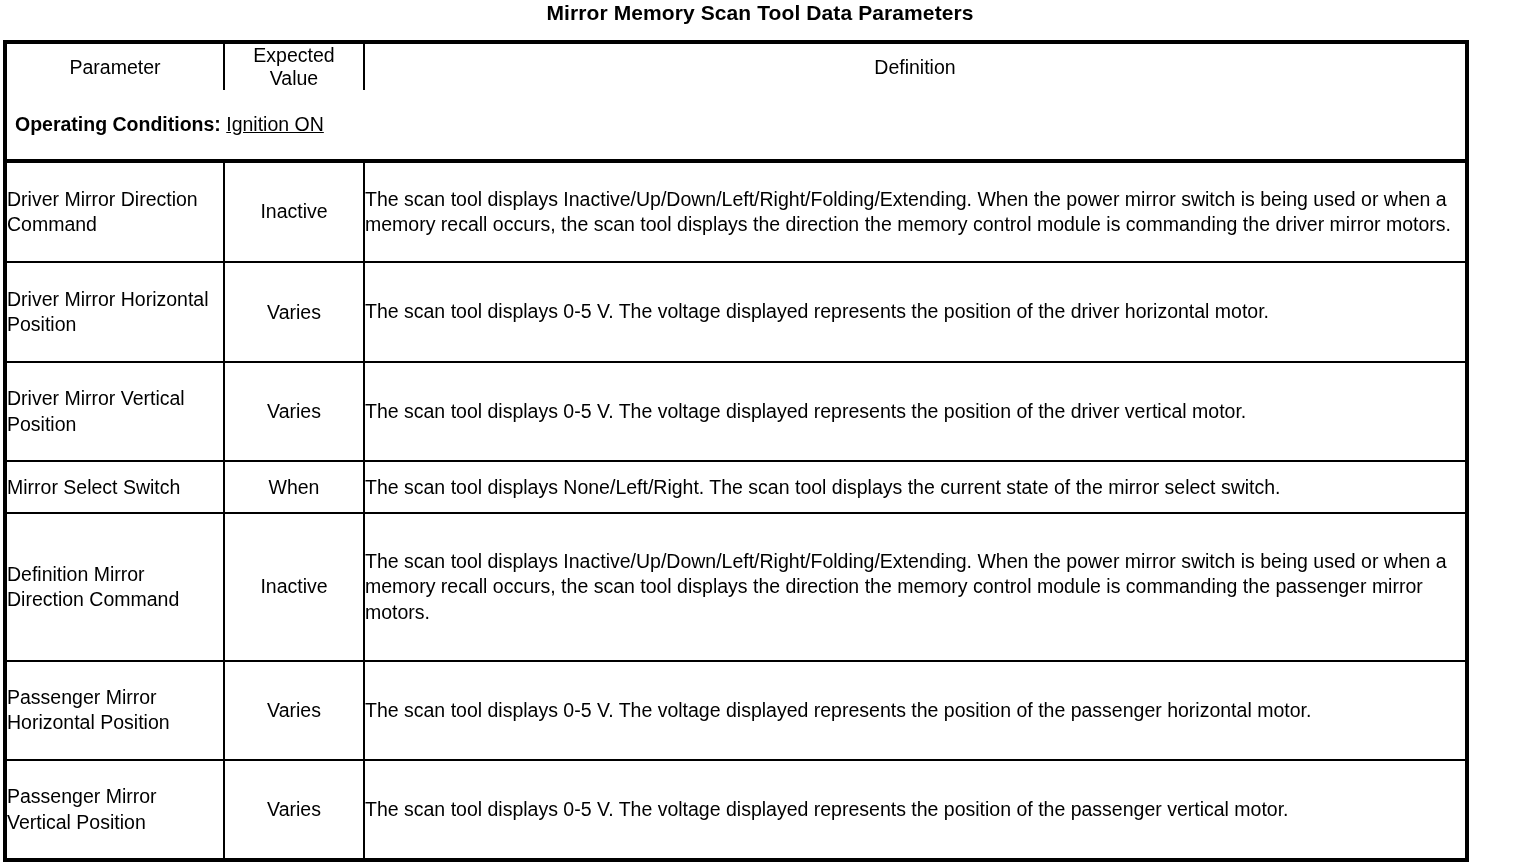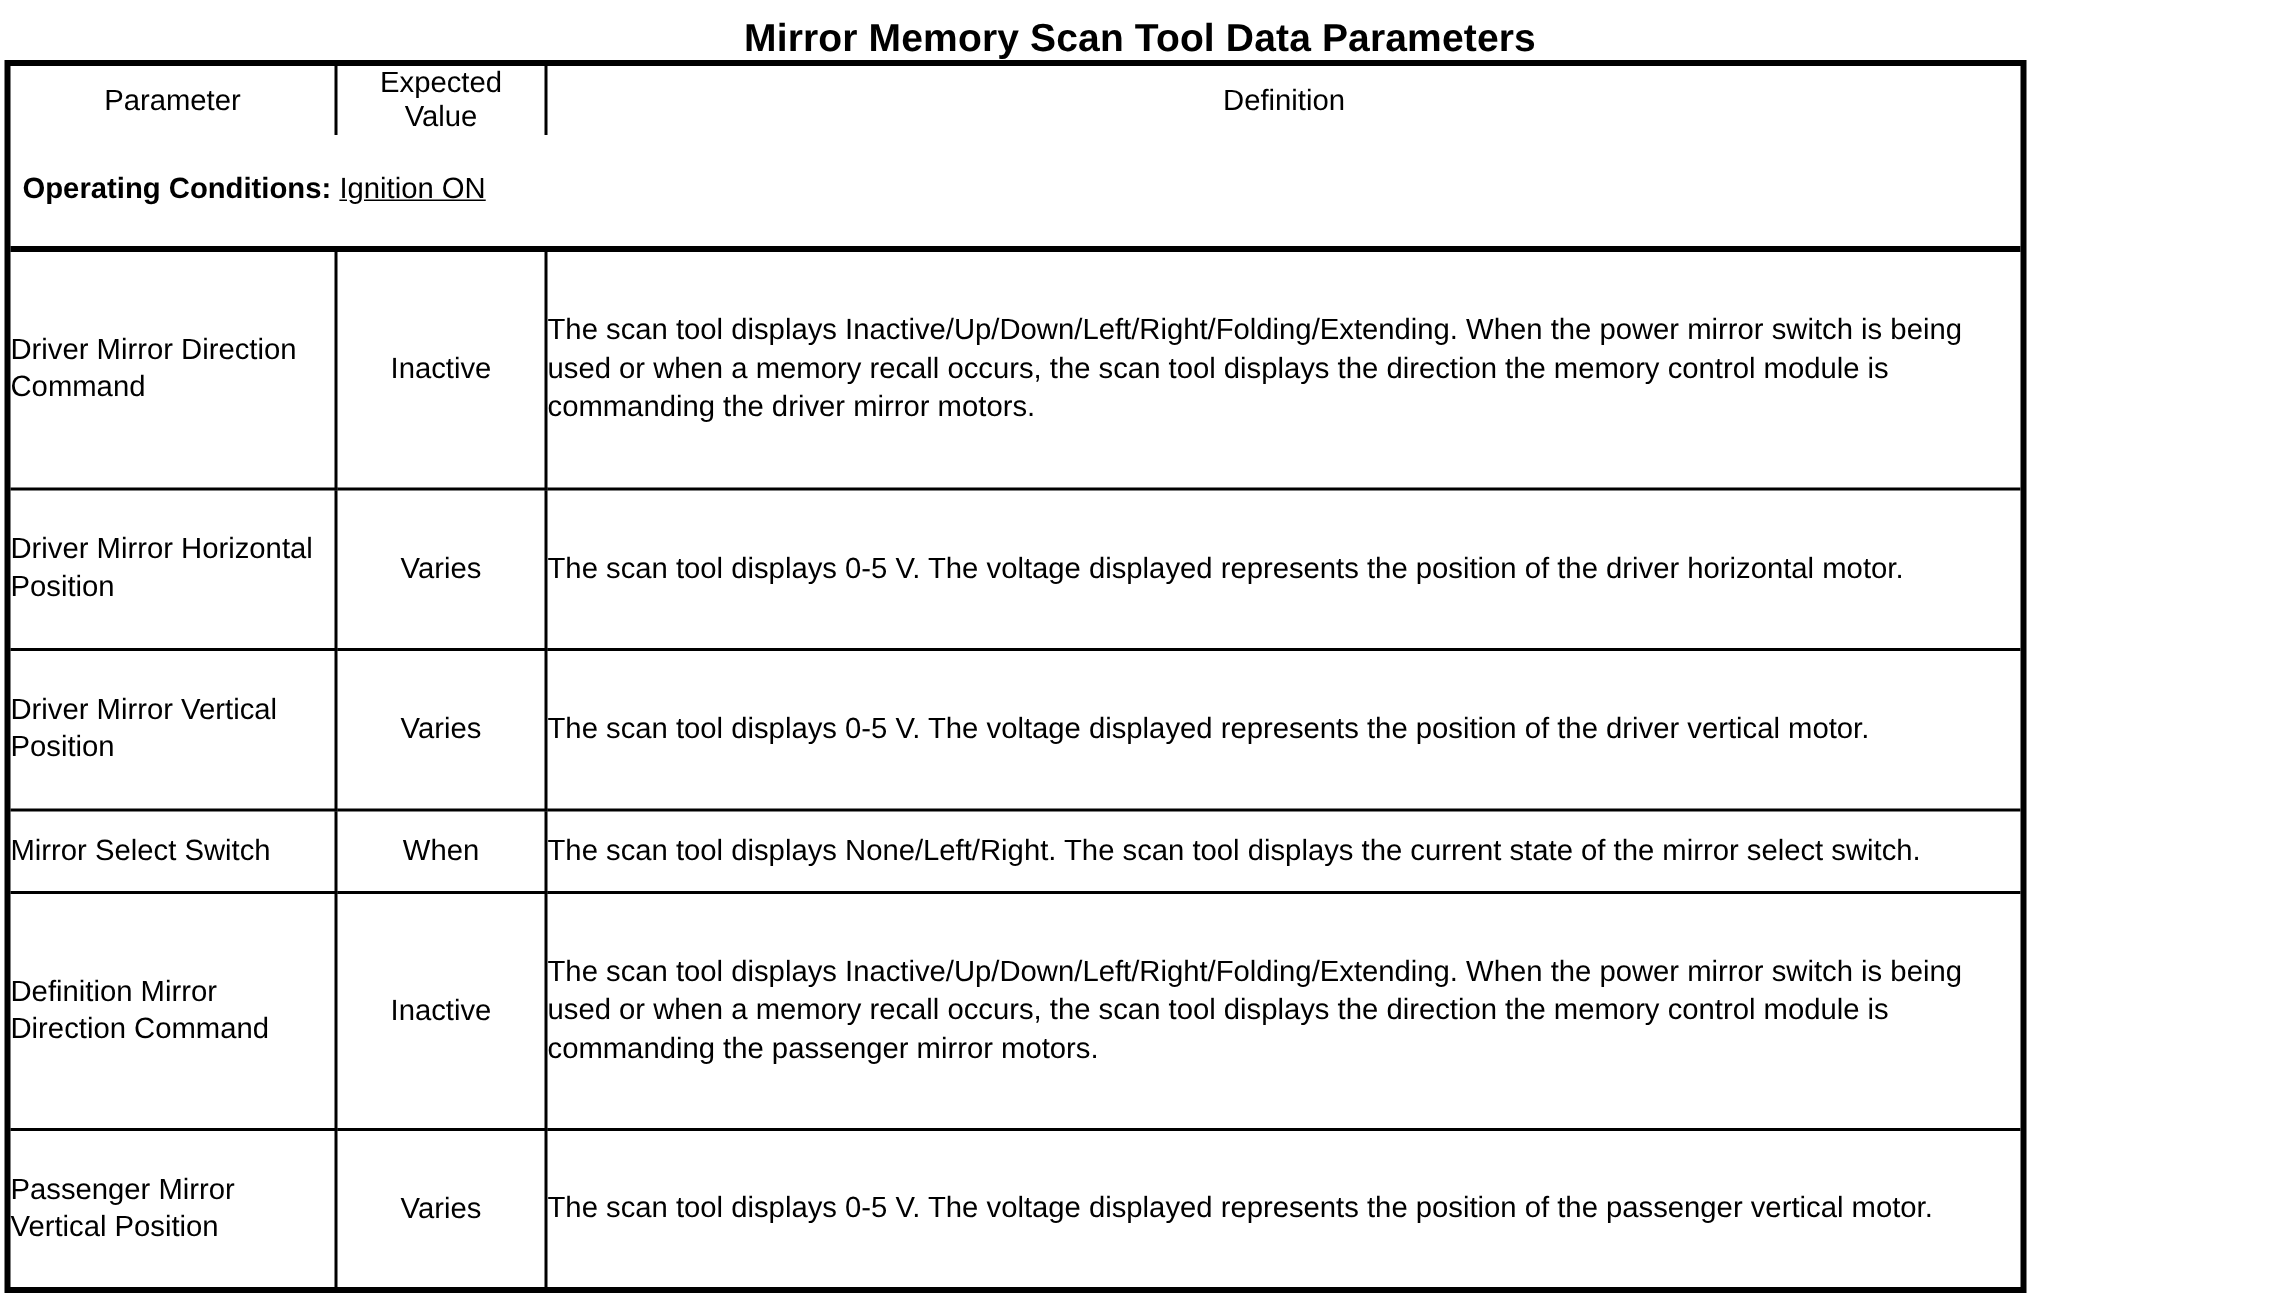--- a/index.html
+++ b/index.html
@@ -15,34 +15,34 @@
     overflow: hidden;
   }
   .page {
     position: relative;
     width: 1520px;
     height: 866px;
     box-sizing: border-box;
   }
   .doc-title {
     text-align: center;
-    font-size: 26px;
+    font-size: 21px;
     font-weight: bold;
     letter-spacing: 0.1px;
     line-height: 1;
-    padding-top: 12px;
+    padding-top: 2px;
     padding-bottom: 0;
     margin: 0 0 0 0;
     height: 32px;
   }
   .table-wrap {
     position: absolute;
     left: 3px;
     top: 40px;
-    width: 1348px;
+    width: 1466px;
     height: 822px;
     box-sizing: border-box;
     border: 4px solid #000000;
   }
   table.params {
     width: 100%;
     height: 100%;
     border-collapse: collapse;
     table-layout: fixed;
     font-size: 19px;
@@ -155,20 +155,25 @@
             <td class="cell-param">Mirror Select Switch</td>
             <td class="cell-value">When</td>
             <td class="cell-def">The scan tool displays None/Left/Right. The scan tool displays the current state of the mirror select switch.</td>
           </tr>
           <tr>
             <td class="cell-param">Definition Mirror Direction Command</td>
             <td class="cell-value">Inactive</td>
             <td class="cell-def">The scan tool displays Inactive/Up/Down/Left/Right/Folding/Extending. When the power mirror switch is being used or when a memory recall occurs, the scan tool displays the direction the memory control module is commanding the passenger mirror motors.</td>
           </tr>
           <tr>
+            <td class="cell-param">Passenger Mirror Horizontal Position</td>
+            <td class="cell-value">Varies</td>
+            <td class="cell-def">The scan tool displays 0-5 V. The voltage displayed represents the position of the passenger horizontal motor.</td>
+          </tr>
+          <tr>
             <td class="cell-param">Passenger Mirror Vertical Position</td>
             <td class="cell-value">Varies</td>
             <td class="cell-def">The scan tool displays 0-5 V. The voltage displayed represents the position of the passenger vertical motor.</td>
           </tr>
         </tbody>
     </table>
   </div>
 
 </div>
 

